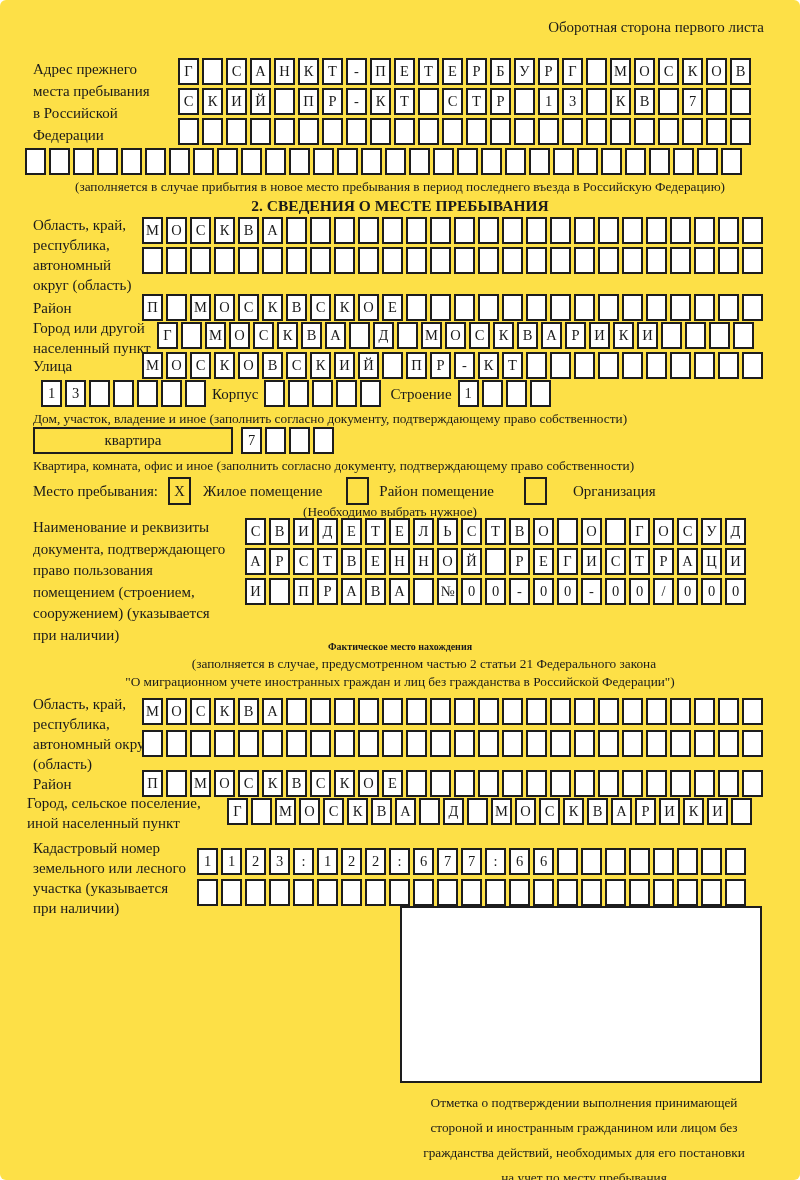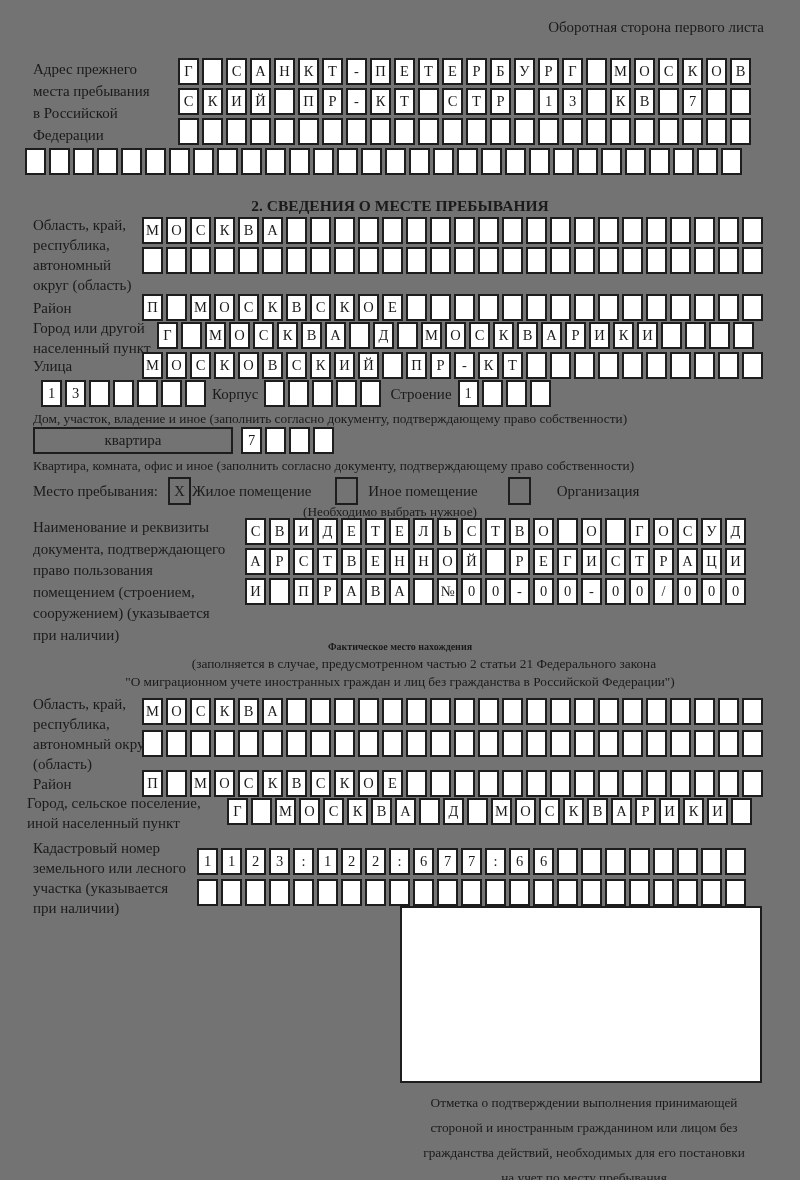--- a/index.html
+++ b/index.html
@@ -1,17 +1,17 @@
 <!DOCTYPE html>
 <html><head>
 <meta charset="utf-8">
 <style>
   html,body{margin:0;padding:0;background:#fff;}
-  .page{position:relative;width:800px;height:1180px;background:#737373;
-        font-family:"Liberation Serif","DejaVu Serif",serif;color:#1a1a1a;overflow:hidden;}
+  .page{position:relative;width:800px;height:1180px;background:#fde047;
+        font-family:"Liberation Serif","DejaVu Serif",serif;color:#1a1a1a;overflow:hidden;border-radius:6px;}
   .abs{position:absolute;}
   .lab{font-size:15px;line-height:22px;white-space:pre-line;}
   .lab20{font-size:15px;line-height:20px;white-space:pre-line;}
   .lab215{font-size:15px;line-height:21.5px;white-space:pre-line;}
   .cellrow{display:flex;gap:3px;}
   .cell{flex:none;width:21px;height:27px;border:2px solid #1d1d1d;box-sizing:border-box;
         display:inline-flex;align-items:center;justify-content:center;
         font-size:14.5px;line-height:1;background:#fff;}
   .note{font-size:13.3px;line-height:17px;}
   .center{width:800px;text-align:center;left:0;}
@@ -138,20 +138,21 @@
       <span class="cell"></span>
       <span class="cell"></span>
       <span class="cell"></span>
       <span class="cell"></span>
       <span class="cell"></span>
       <span class="cell"></span>
       <span class="cell"></span>
       <span class="cell"></span>
       <span class="cell"></span>
     </div>
+  <div class="abs note center" style="top:178px;">(заполняется в случае прибытия в новое место пребывания в период последнего въезда в Российскую Федерацию)</div>
 
   <div class="abs boldtitle center" style="top:197px;">2. СВЕДЕНИЯ О МЕСТЕ ПРЕБЫВАНИЯ</div>
 
   <div class="abs lab20" style="top:215px;left:33px;width:110px;">Область, край,
 республика,
 автономный
 округ (область)</div>
   <div class="abs cellrow" style="top:217px;left:142px;">
       <span class="cell">М</span>
       <span class="cell">О</span>
@@ -334,23 +335,23 @@
         <span class="cell"></span>
         <span class="cell"></span>
         <span class="cell"></span>
       </span>
   </div>
   <div class="abs note" style="top:457px;left:33px;">Квартира, комната, офис и иное (заполнить согласно документу, подтверждающему право собственности)</div>
 
   <div class="abs flexrow" style="top:477px;left:33px;justify-content:flex-end;">
     <span class="lab">Место пребывания:</span>
     <span class="chk" style="margin-left:10px;">X</span>
-    <span class="lab" style="margin-left:1px;">Жилое помещение</span>
+    <span class="lab" style="margin-left:12px;">Жилое помещение</span>
     <span class="chk" style="margin-left:24px;"></span>
-    <span class="lab" style="margin-left:10px;">Иное помещение</span>
+    <span class="lab" style="margin-left:10px;">Район помещение</span>
     <span class="chk" style="margin-left:30px;"></span>
     <span class="lab" style="margin-left:26px;">Организация</span>
   </div>
   <div class="abs note" style="top:503px;left:0;width:780px;text-align:center;">(Необходимо выбрать нужное)</div>
 
   <div class="abs lab215" style="top:517px;left:33px;width:208px;">Наименование и реквизиты
 документа, подтверждающего
 право пользования
 помещением (строением,
 сооружением) (указывается

